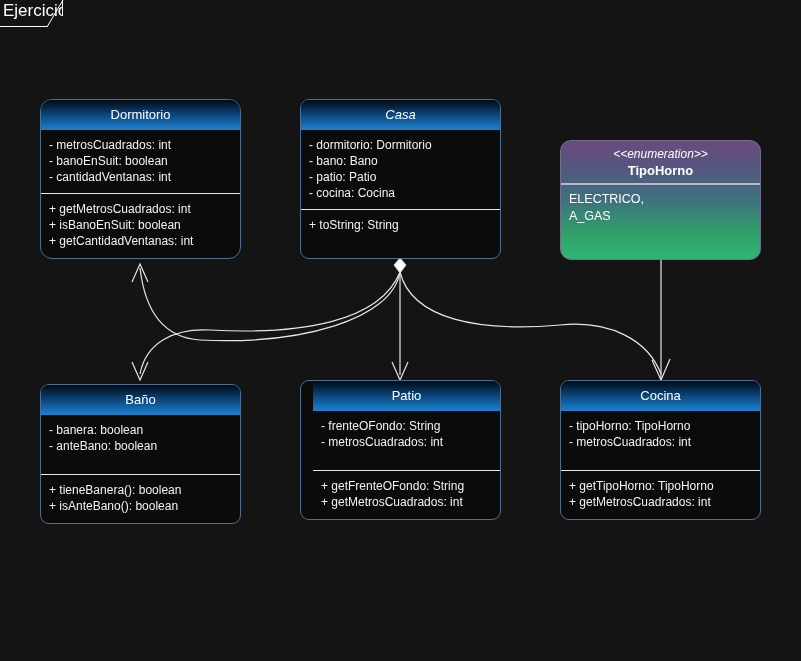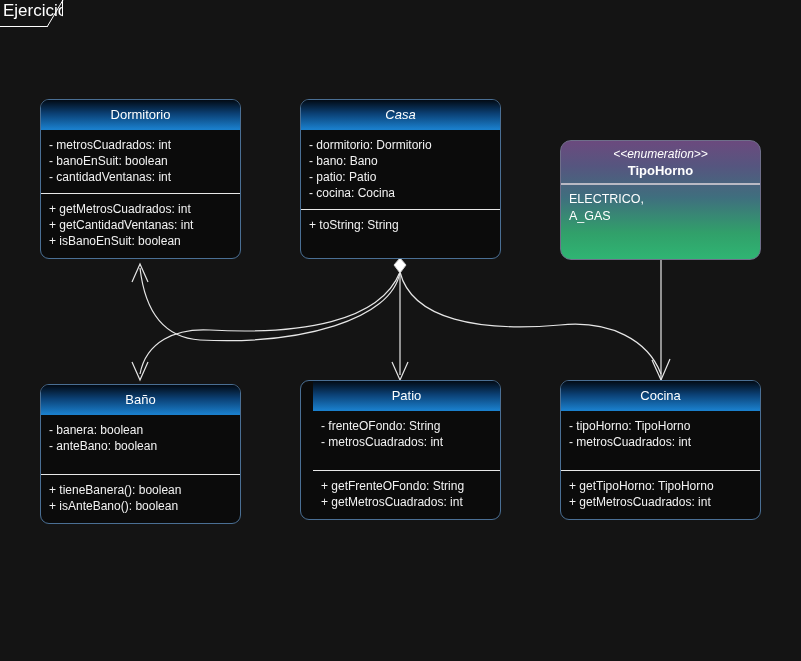--- a/index.html
+++ b/index.html
@@ -163,31 +163,31 @@
     <path class="arrow-open" d="M 392,362 L 400,380 L 408,362"></path>
 
     <path class="link-path" d="M 400,272 C 412,320 480,332 560,325 C 610,320 648,340 661,374"></path>
     <path class="arrow-open" d="M 652,360 L 661,380 L 670,359"></path>
 
     <path class="link-path" d="M 661,260 L 661,381"></path>
 
     <polygon class="diamond" points="400,258 406,265 400,273 394,265"></polygon>
   </svg>
 
-  <div class="node" style="left:40px; top:99px; width:201px; height:160px;">
+  <div class="node" style="left:40px; top:99px; width:201px; height:160px;border-radius:12px;">
     <div class="node-header">Dormitorio</div>
     <div class="compartment">
       <div class="row">- metrosCuadrados: int</div>
       <div class="row">- banoEnSuit: boolean</div>
       <div class="row">- cantidadVentanas: int</div>
     </div>
     <div class="compartment divided">
       <div class="row">+ getMetrosCuadrados: int</div>
+      <div class="row">+ isBanoEnSuit: boolean</div>
       <div class="row">+ getCantidadVentanas: int</div>
-      <div class="row">+ isBanoEnSuit: boolean</div>
     </div>
   </div>
 
   <div class="node" style="left:300px; top:99px; width:201px; height:160px;">
     <div class="node-header italic">Casa</div>
     <div class="compartment">
       <div class="row">- dormitorio: Dormitorio</div>
       <div class="row">- bano: Bano</div>
       <div class="row">- patio: Patio</div>
       <div class="row">- cocina: Cocina</div>

